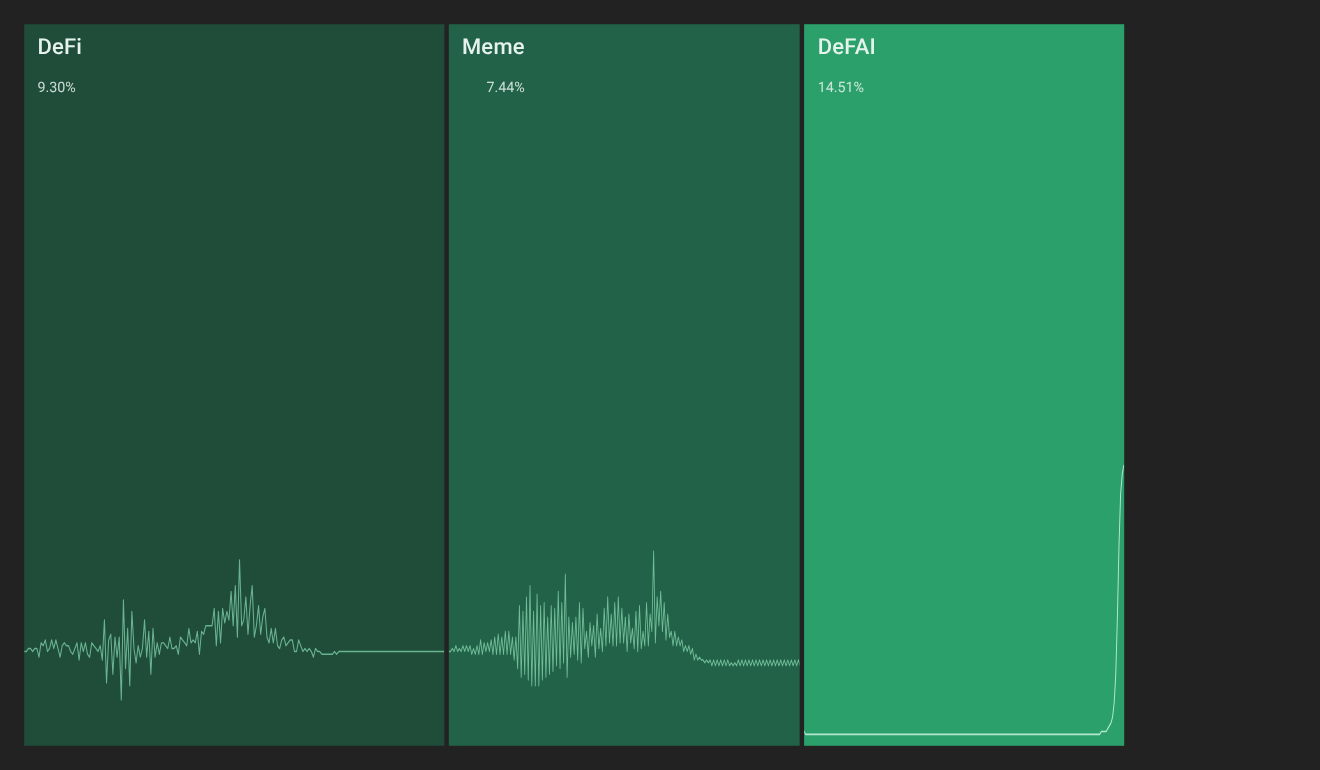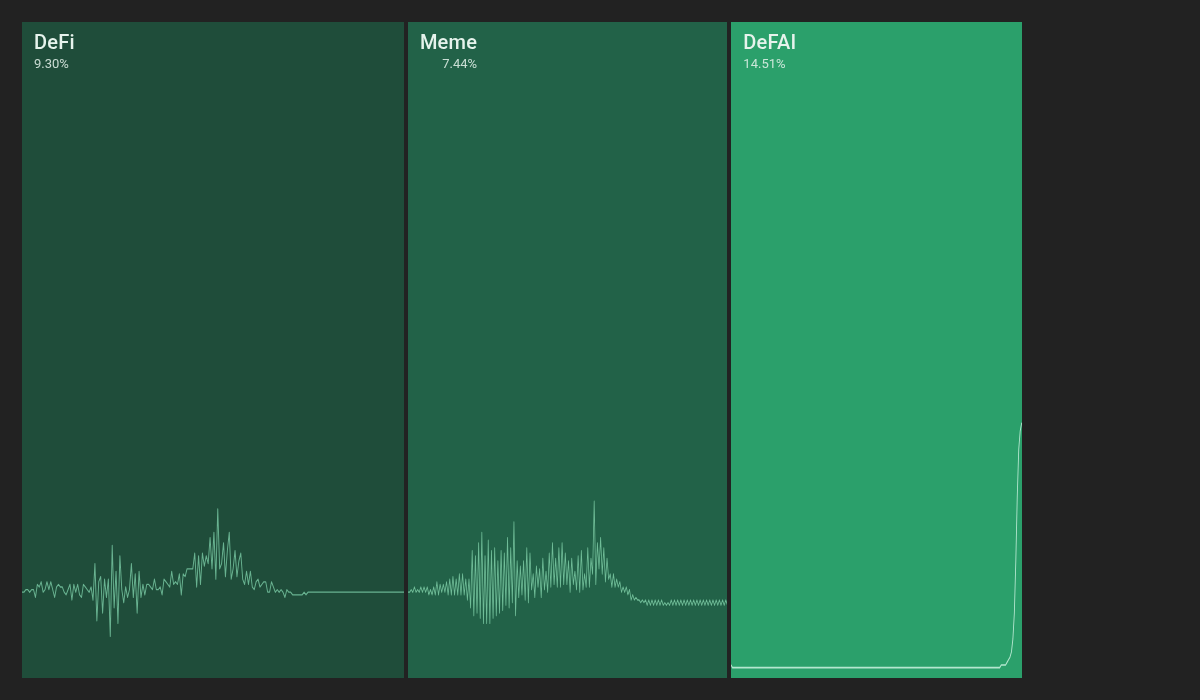--- a/index.html
+++ b/index.html
@@ -32,21 +32,21 @@
     top: 8px;
     color: #e6f3ec;
   }
   .tile .title {
     font-size: 20px;
     font-weight: 500;
     letter-spacing: 0.2px;
   }
   .tile .pct {
     font-size: 13px;
-    margin-top: 2px;
+    margin-top: 19px;
     opacity: 0.85;
   }
   .tile svg.spark {
     position: absolute;
     left: 0;
     width: 100%;
     bottom: 0;
     height: 260px;
   }
   .tile svg.spark polyline {

